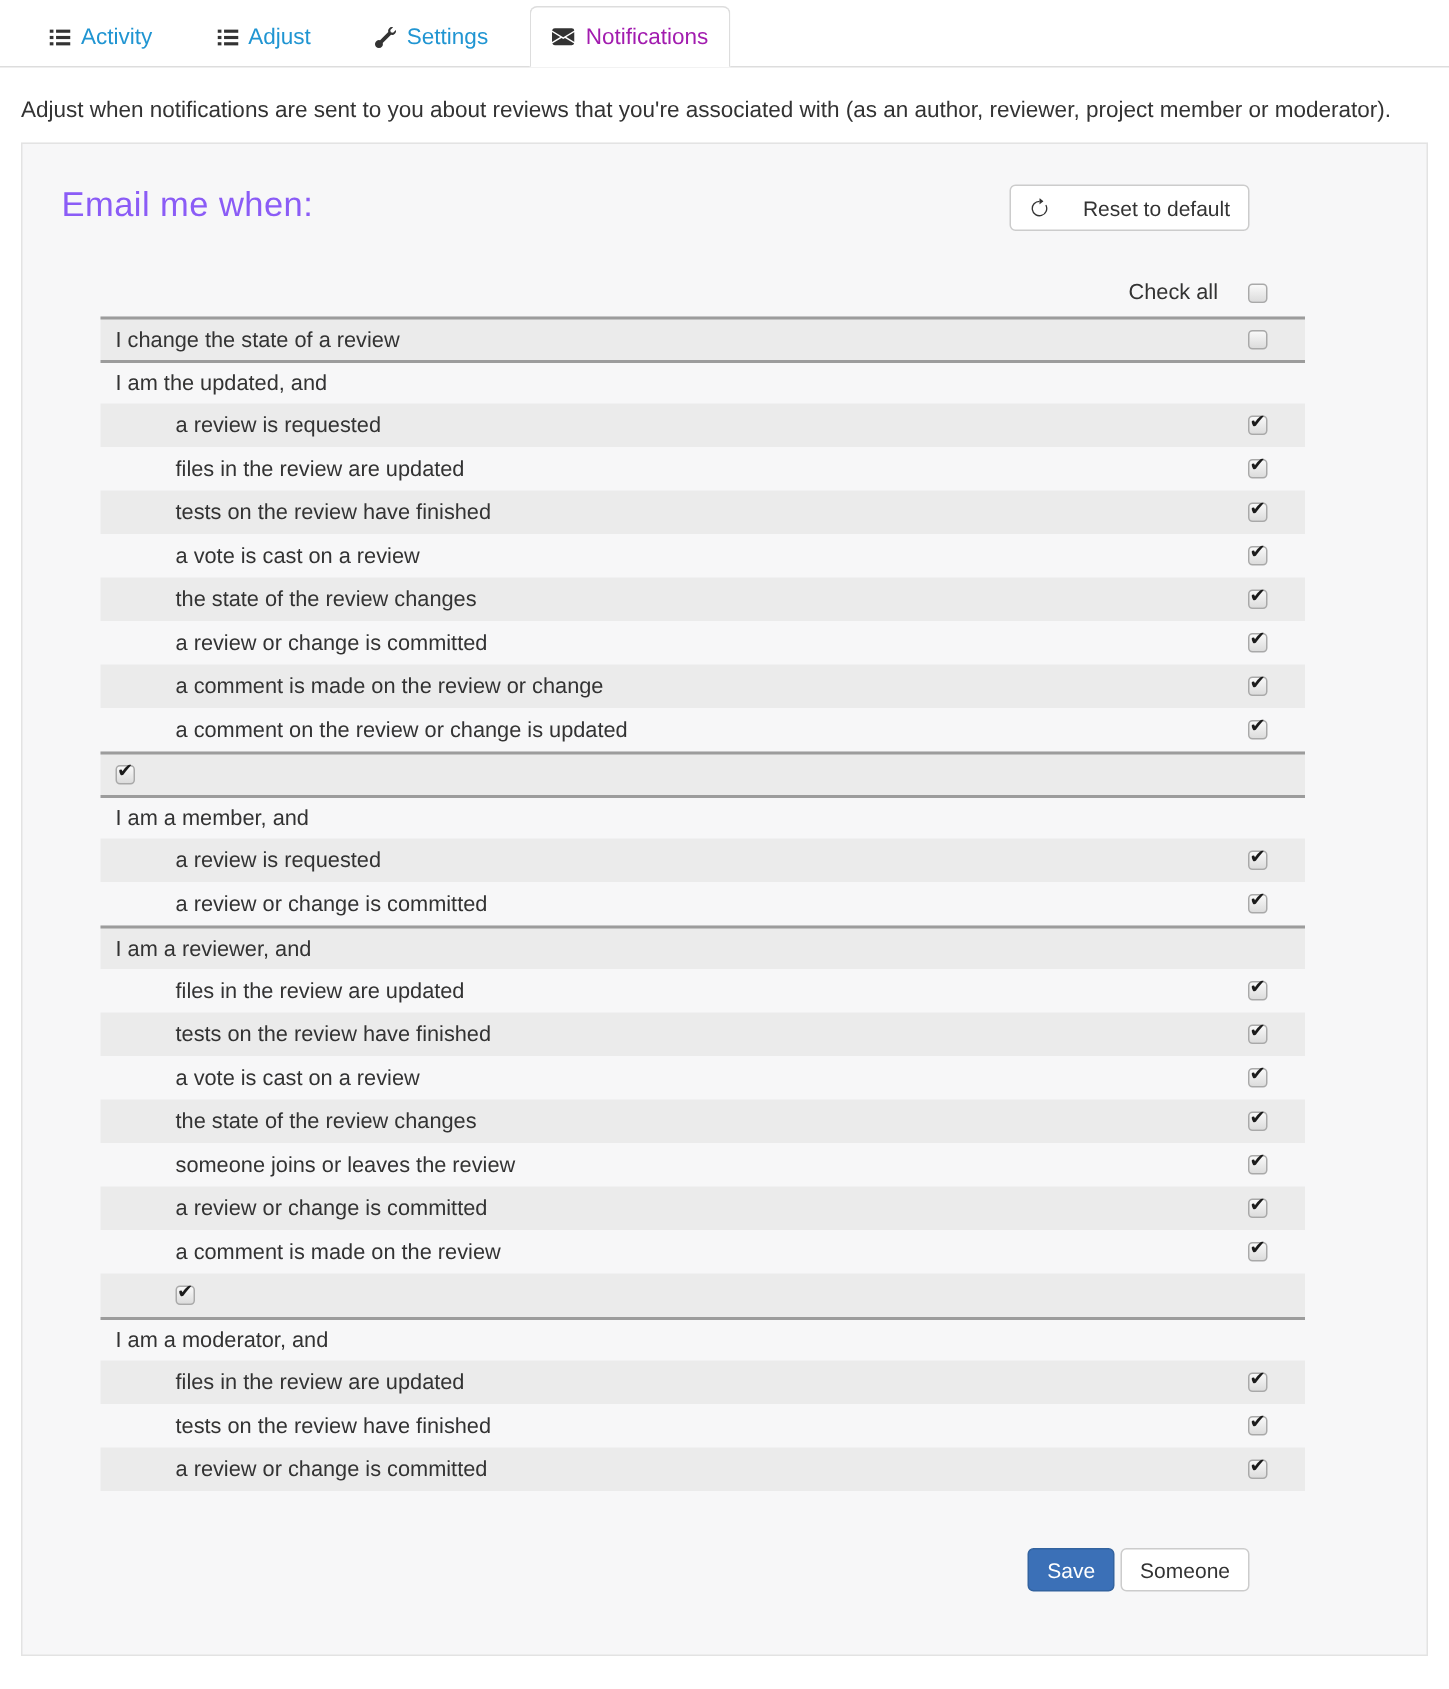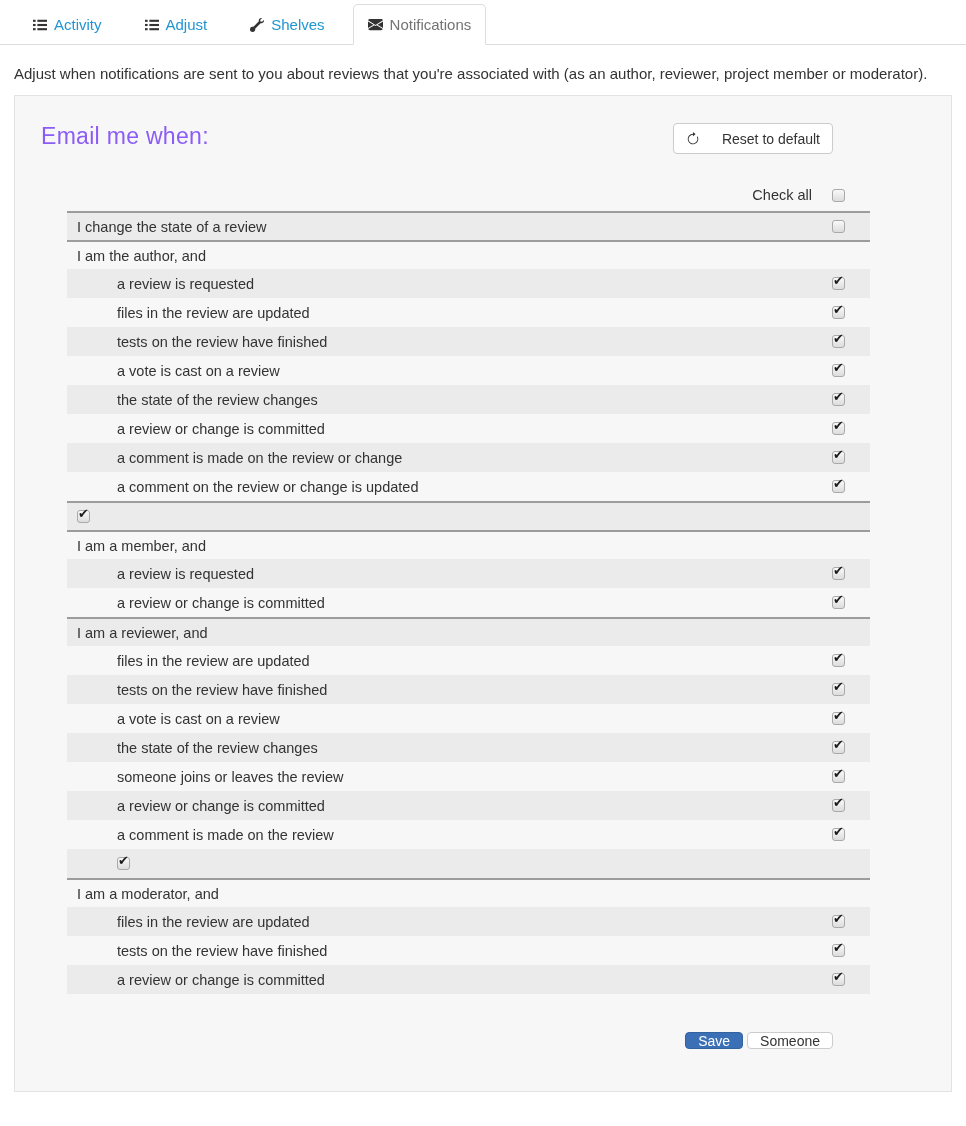--- a/index.html
+++ b/index.html
@@ -34,21 +34,21 @@
     border: 1px solid transparent;
     text-decoration: none;
     white-space: nowrap;
   }
   .tab .ticon { display: inline-flex; color: #333; }
   .tab.active {
     background: #fff;
     border: 1px solid #ddd;
     border-bottom: 1px solid #fff;
     border-radius: 5px 5px 0 0;
-    color: #737373;
+    color: #a21caf;
   }
   
   .description {
     margin: 20px 14px 13px 14px;
     font-size: 15px;
     color: #333;
   }
   
   .panel {
     margin: 0 14px;
@@ -132,21 +132,21 @@
   .nrow.indent { padding-left: 50px; gap: 40px; }
   .nrow .rlabel { flex: 1; }
   .nrow .cbcell { width: 38px; display: flex; justify-content: flex-start; align-items: center; }
   
   .actions {
     margin: 38px 118px 0 0;
     display: flex;
     justify-content: flex-end;
     gap: 4px;
   }
-  .actions .btn { height: 17px; }
+  .actions .btn { height: 29px; }
   svg { display: block; }
 </style>
 </head>
 <body>
 
 <div class="tabbar">
   <a class="tab">
     <span class="ticon">
       <svg width="14" height="14" viewBox="0 0 16 16" fill="currentColor">
           <rect x="0" y="2" width="3" height="2.4"></rect>
@@ -173,21 +173,21 @@
     <span>Adjust</span>
   </a>
   <a class="tab">
     <span class="ticon">
       <svg width="14" height="14" viewBox="0 0 16 16" fill="currentColor">
           <g transform="scale(-1,1) translate(-16,0)">
             <path d="M.102 2.223A3.004 3.004 0 0 0 3.78 5.897l6.341 6.252A3.003 3.003 0 0 0 13 16a3 3 0 1 0-.851-5.878L5.897 3.781A3.004 3.004 0 0 0 2.223.1l2.141 2.142L4 4l-1.757.364L.102 2.223z"></path>
           </g>
         </svg>
     </span>
-    <span>Shelves</span>
+    <span>Settings</span>
   </a>
   <a class="tab active">
     <span class="ticon">
       <svg width="15" height="15" viewBox="0 0 16 16" fill="currentColor">
           <path d="M.05 3.555A2 2 0 0 1 2 2h12a2 2 0 0 1 1.95 1.555L8 8.414.05 3.555ZM0 4.697v7.104l5.803-3.558L0 4.697ZM6.761 8.83l-6.57 4.027A2 2 0 0 0 2 14h12a2 2 0 0 0 1.808-1.144l-6.57-4.027L8 9.586l-1.239-.757Zm3.436-.586L16 11.801V4.697l-5.803 3.546Z"></path>
         </svg>
     </span>
     <span>Notifications</span>
   </a>
 </div>
@@ -215,21 +215,21 @@
   </div>
 
   <div class="ntable">
       <div class="nrow striped section-start">
       <span class="rlabel">I change the state of a review</span>
       <span class="cbcell">
         <span class="cb"></span>
       </span>
     </div>
       <div class="nrow section-start">
-      <span class="rlabel">I am the author, and</span>
+      <span class="rlabel">I am the updated, and</span>
       <span class="cbcell">
         
       </span>
     </div>
       <div class="nrow striped indent">
       <span class="rlabel">a review is requested</span>
       <span class="cbcell">
         <span class="cb checked"></span>
       </span>
     </div>

